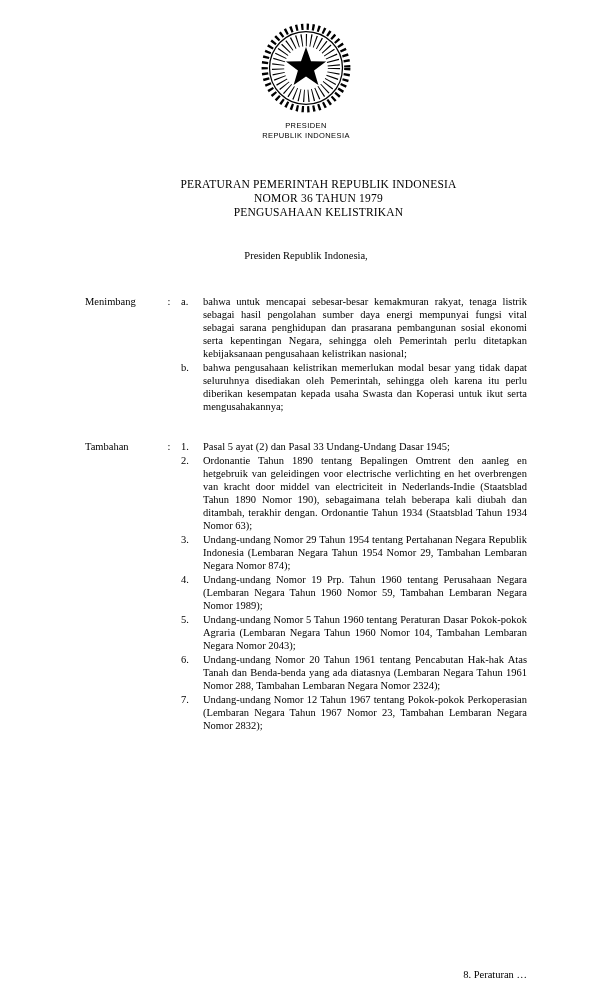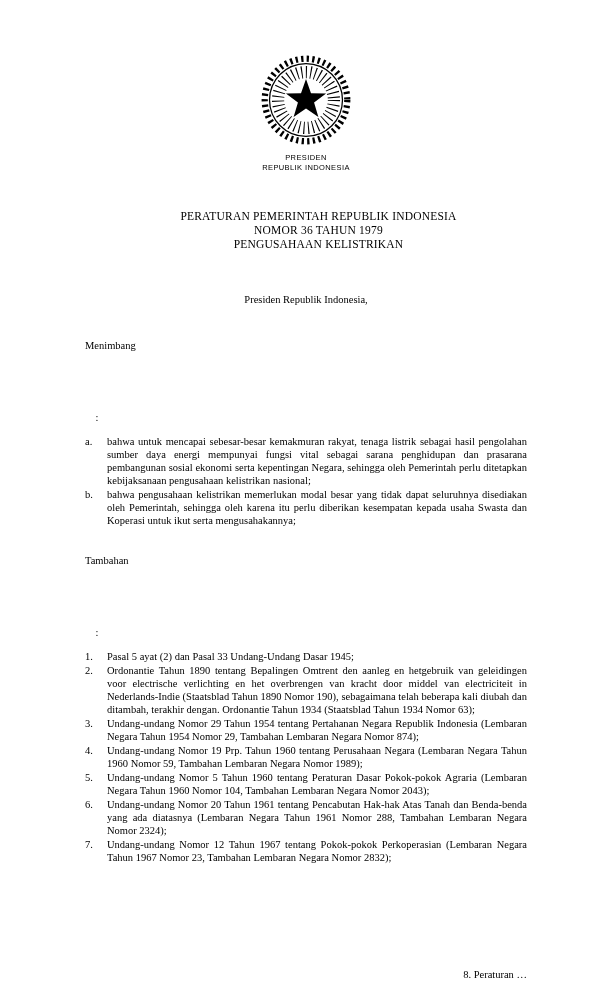--- a/index.html
+++ b/index.html
@@ -10,21 +10,21 @@
     position: relative;
     width: 612px;
     height: 1008px;
     margin: 0 auto;
     background: #ffffff;
     overflow: hidden;
   }
 
   
   .letterhead {
-    padding-top: 52px;
+    padding-top: 20px;
     text-align: center;
   }
   .emblem-wrap { line-height: 0; }
   .letterhead .lh-line {
     font-family: "Liberation Sans", sans-serif;
     font-size: 7.5px;
     line-height: 10px;
     letter-spacing: 0.4px;
   }
   .letterhead .lh-line.first { margin-top: 5px; }
@@ -34,37 +34,36 @@
     margin-top: 36px;
     text-align: center;
     font-size: 11.5px;
     line-height: 14px;
     letter-spacing: 0.2px;
     margin-left: 25px;
   }
 
   
   .salutation {
-    margin-top: 42px;
+    margin-top: 30px;
     text-align: center;
     font-size: 10.5px;
     line-height: 13px;
   }
 
   
   .content {
     margin: 0 85px;
     font-size: 10.5px;
     line-height: 13px;
   }
 
   .clause {
     display: flex;
     align-items: flex-start;
-    flex-direction: column;
   }
   .clause.menimbang { margin-top: 33px; }
   .clause.mengingat { margin-top: 27px; }
 
   .clause-label { width: 72px; flex: 0 0 72px; }
   .clause-colon { width: 24px; flex: 0 0 24px; text-align: center; }
   .clause-items { flex: 1 1 auto; }
 
   .c-item { display: flex; align-items: flex-start; }
   .c-item.gap { margin-top: 16px; }

